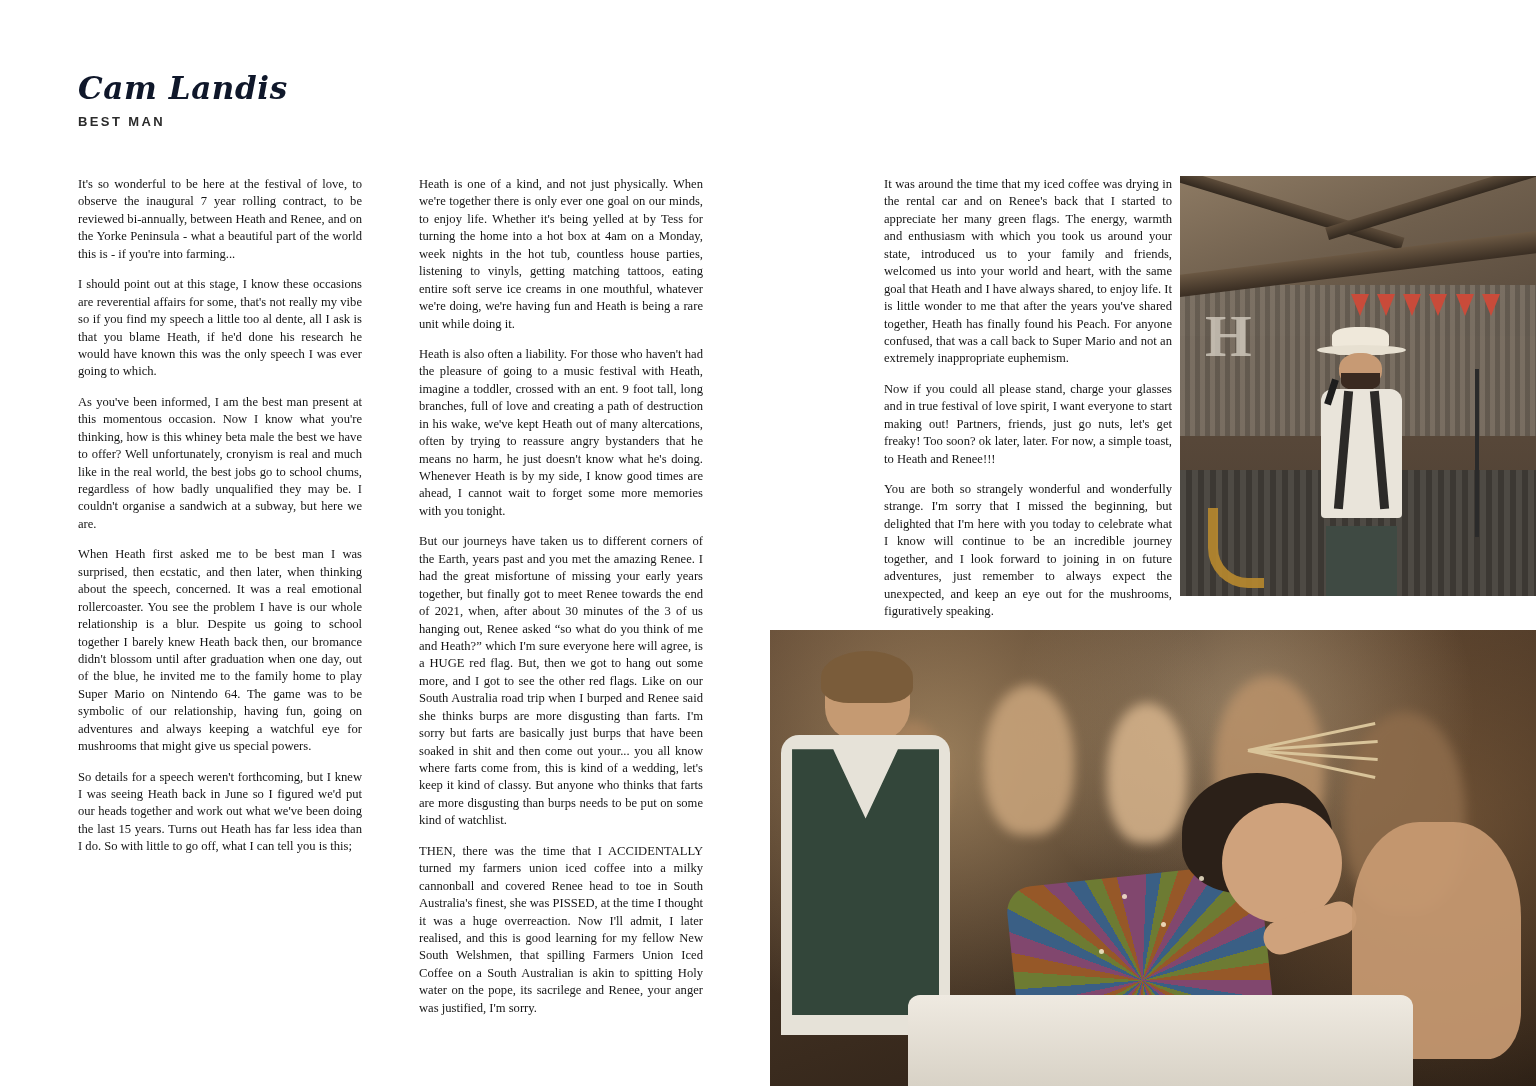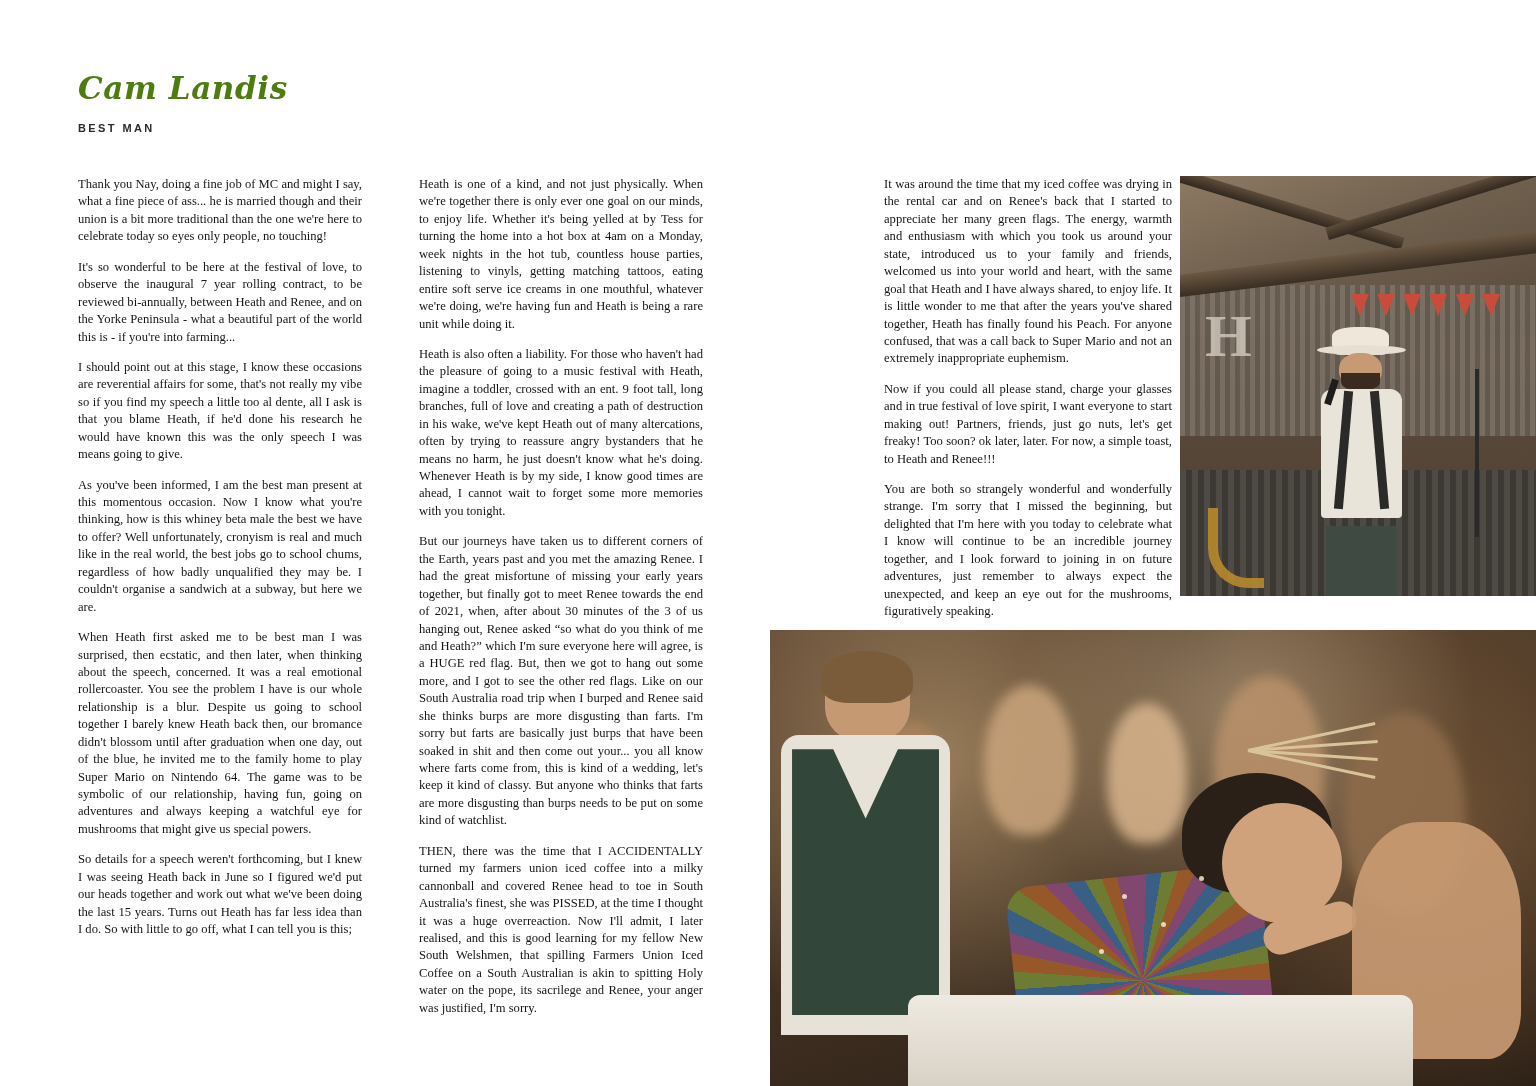--- a/index.html
+++ b/index.html
@@ -28,28 +28,28 @@
     left: 78px;
     top: 72px;
     width: 420px;
   }
   .speaker-name {
     font-family: "DejaVu Serif", serif;
     font-style: italic;
     font-weight: bold;
     font-size: 31px;
     letter-spacing: 0.6px;
-    color: #4d7c0f;
+    color: #0f172a;
     line-height: 1.05;
     white-space: nowrap;
   }
   .speaker-role {
-    margin-top: 17px;
+    margin-top: 9px;
     font-family: "Liberation Sans", sans-serif;
-    font-size: 11px;
+    font-size: 13px;
     letter-spacing: 2.4px;
     font-weight: bold;
     color: #2b2b2b;
   }
 
   
   .col {
     position: absolute;
     top: 176px;
     width: 284px;
@@ -370,23 +370,22 @@
 <body>
 
 <div class="page">
 
   <div class="header">
     <div class="speaker-name">Cam Landis</div>
     <div class="speaker-role">BEST MAN</div>
   </div>
 
   <div class="col" id="col1">
-    <p>Thank you Nay, doing a fine job of MC and might I say, what a fine piece of ass... he is married though and their union is a bit more traditional than the one we're here to celebrate today so eyes only people, no touching!</p>
     <p>It's so wonderful to be here at the festival of love, to observe the inaugural 7 year rolling contract, to be reviewed bi-annually, between Heath and Renee, and on the Yorke Peninsula - what a beautiful part of the world this is - if you're into farming...</p>
-    <p>I should point out at this stage, I know these occasions are reverential affairs for some, that's not really my vibe so if you find my speech a little too al dente, all I ask is that you blame Heath, if he'd done his research he would have known this was the only speech I was means going to give.</p>
+    <p>I should point out at this stage, I know these occasions are reverential affairs for some, that's not really my vibe so if you find my speech a little too al dente, all I ask is that you blame Heath, if he'd done his research he would have known this was the only speech I was ever going to which.</p>
     <p>As you've been informed, I am the best man present at this momentous occasion. Now I know what you're thinking, how is this whiney beta male the best we have to offer? Well unfortunately, cronyism is real and much like in the real world, the best jobs go to school chums, regardless of how badly unqualified they may be. I couldn't organise a sandwich at a subway, but here we are.</p>
     <p>When Heath first asked me to be best man I was surprised, then ecstatic, and then later, when thinking about the speech, concerned. It was a real emotional rollercoaster. You see the problem I have is our whole relationship is a blur. Despite us going to school together I barely knew Heath back then, our bromance didn't blossom until after graduation when one day, out of the blue, he invited me to the family home to play Super Mario on Nintendo 64. The game was to be symbolic of our relationship, having fun, going on adventures and always keeping a watchful eye for mushrooms that might give us special powers.</p>
     <p>So details for a speech weren't forthcoming, but I knew I was seeing Heath back in June so I figured we'd put our heads together and work out what we've been doing the last 15 years. Turns out Heath has far less idea than I do. So with little to go off, what I can tell you is this;</p>
   </div>
 
   <div class="col" id="col2">
     <p>Heath is one of a kind, and not just physically. When we're together there is only ever one goal on our minds, to enjoy life. Whether it's being yelled at by Tess for turning the home into a hot box at 4am on a Monday, week nights in the hot tub, countless house parties, listening to vinyls, getting matching tattoos, eating entire soft serve ice creams in one mouthful, whatever we're doing, we're having fun and Heath is being a rare unit while doing it.</p>
     <p>Heath is also often a liability. For those who haven't had the pleasure of going to a music festival with Heath, imagine a toddler, crossed with an ent. 9 foot tall, long branches, full of love and creating a path of destruction in his wake, we've kept Heath out of many altercations, often by trying to reassure angry bystanders that he means no harm, he just doesn't know what he's doing. Whenever Heath is by my side, I know good times are ahead, I cannot wait to forget some more memories with you tonight.</p>
     <p>But our journeys have taken us to different corners of the Earth, years past and you met the amazing Renee. I had the great misfortune of missing your early years together, but finally got to meet Renee towards the end of 2021, when, after about 30 minutes of the 3 of us hanging out, Renee asked “so what do you think of me and Heath?” which I'm sure everyone here will agree, is a HUGE red flag. But, then we got to hang out some more, and I got to see the other red flags. Like on our South Australia road trip when I burped and Renee said she thinks burps are more disgusting than farts. I'm sorry but farts are basically just burps that have been soaked in shit and then come out your... you all know where farts come from, this is kind of a wedding, let's keep it kind of classy. But anyone who thinks that farts are more disgusting than burps needs to be put on some kind of watchlist.</p>
     <p>THEN, there was the time that I ACCIDENTALLY turned my farmers union iced coffee into a milky cannonball and covered Renee head to toe in South Australia's finest, she was PISSED, at the time I thought it was a huge overreaction. Now I'll admit, I later realised, and this is good learning for my fellow New South Welshmen, that spilling Farmers Union Iced Coffee on a South Australian is akin to spitting Holy water on the pope, its sacrilege and Renee, your anger was justified, I'm sorry.</p>

